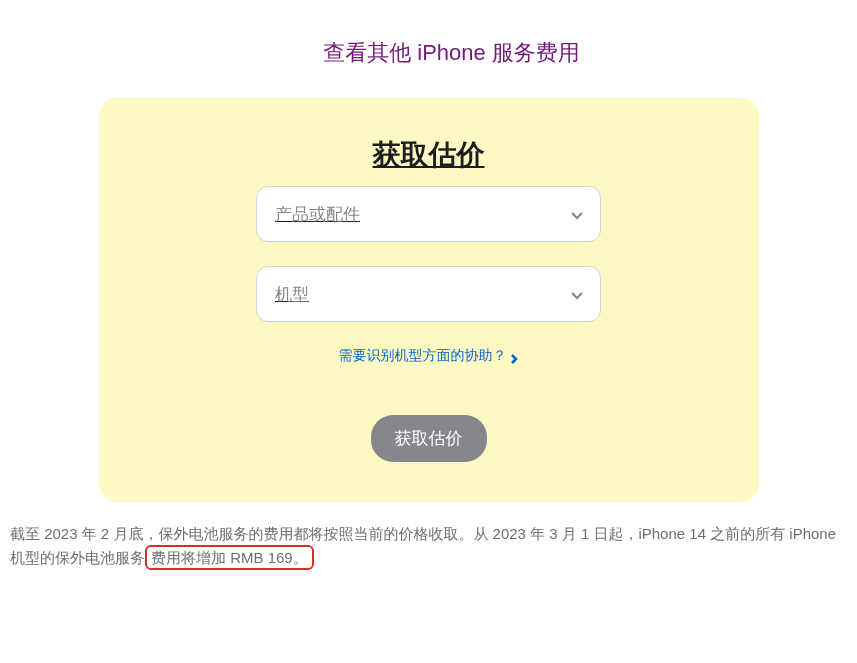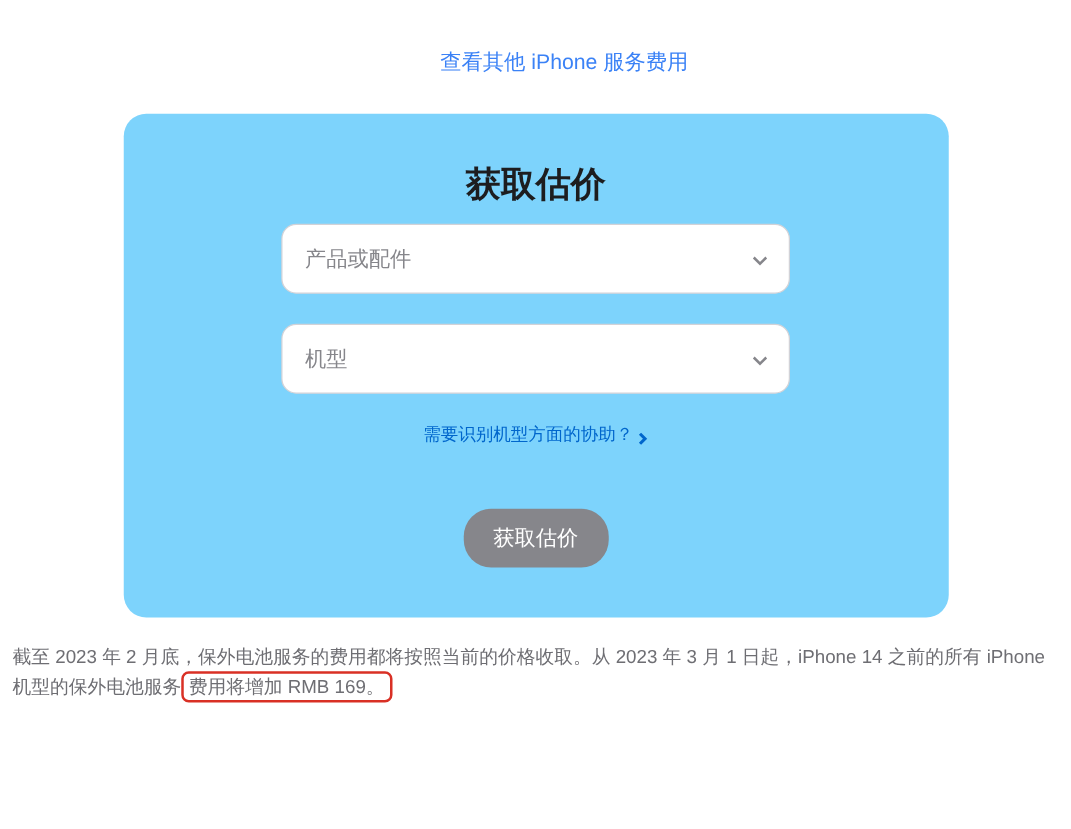--- a/index.html
+++ b/index.html
@@ -14,47 +14,48 @@
       width: 857px;
       height: 663px;
       position: relative;
     }
     .top-link {
       text-align: center;
       padding-top: 38px;
       padding-bottom: 30px;
     }
     .top-link a {
-      color: #3b82f6;
+      color: #701a75;
       text-decoration: none;
-      font-size: 17px;
+      font-size: 22px;
       margin-left: 46px;
     }
     .card {
-      background: #7dd3fc;
+      background: #fef9c3;
       border-radius: 18px;
       width: 660px;
       margin: 0 auto;
       padding: 38px 30px 40px 30px;
       text-align: center;
+      text-decoration: underline;
     }
     .card-title {
       font-size: 28px;
       font-weight: 600;
       color: #1d1d1f;
       margin-bottom: 12px;
     }
     .card-subtitle {
       font-size: 17px;
       color: #1d1d1f;
       margin-bottom: 48px;
     }
     .select-wrapper {
       position: relative;
-      width: 407px;
+      width: 345px;
       margin: 0 auto 24px auto;
     }
     .select-box {
       width: 100%;
       height: 56px;
       background: #ffffff;
       border: 1px solid #d2d2d7;
       border-radius: 12px;
       padding: 0 40px 0 18px;
       font-size: 17px;

